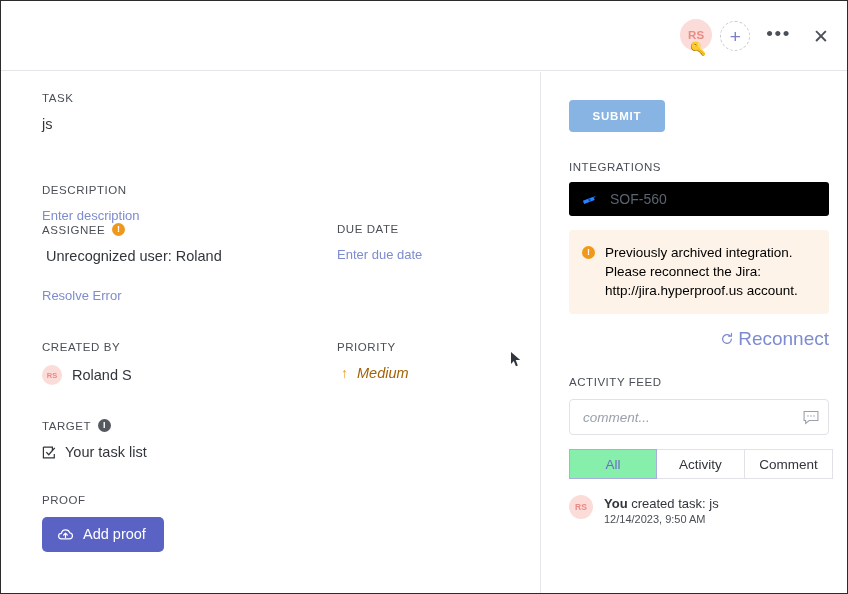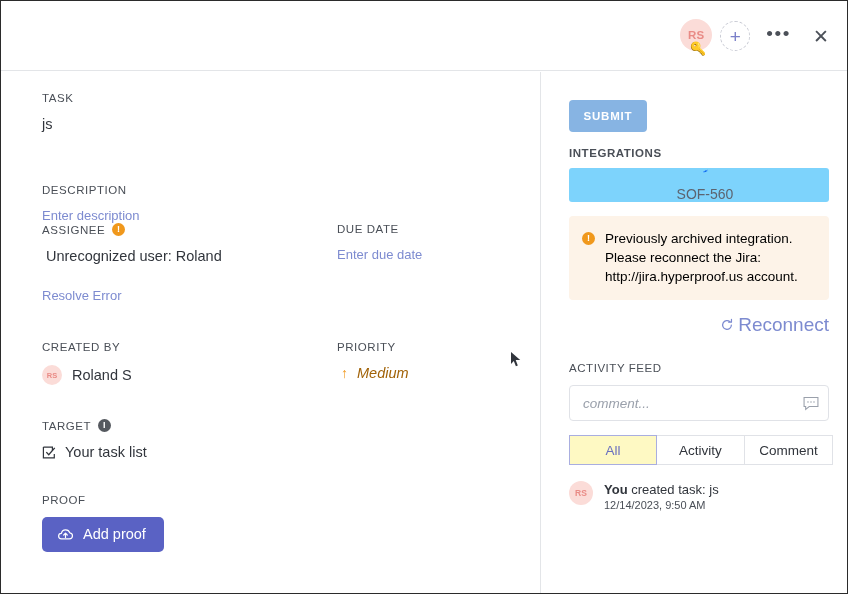--- a/index.html
+++ b/index.html
@@ -134,34 +134,33 @@
     display: inline-flex; align-items: center; gap: 9px;
     background: #5a62c4; color: #fff;
     font-size: 14.5px;
     padding: 9px 18px 10px 15px;
     border-radius: 5px; border: none;
     cursor: pointer;
   }
 
   
   .submit-btn {
-    width: 78px; height: 32px;
+    width: 96px; height: 32px;
     background: #87b4e3; color: #fff;
     font-size: 11.5px; font-weight: 700; letter-spacing: .8px;
     border: none; border-radius: 4px;
     cursor: pointer;
   }
   .integration-row {
     margin-top: 9px;
     height: 34px;
-    background: #7dd3fc;
+    background: #000000;
     border-radius: 3px;
     display: flex; align-items: center; gap: 12px;
     padding-left: 12px;
-    flex-direction: column;
   }
   .integration-key { font-size: 14px; color: #5c6470; }
 
   .warn-box {
     margin-top: 14px;
     background: #fdf3e8;
     border-radius: 4px;
     padding: 13px 14px 14px 13px;
     display: flex; gap: 10px;
   }
@@ -199,21 +198,21 @@
     height: 30px; min-width: 88px;
     border: 1px solid #e0e2e7;
     background: #fff; color: #31353c;
     font-family: "Liberation Sans", sans-serif;
     font-size: 13.5px;
     cursor: pointer;
     display: flex; align-items: center; justify-content: center;
   }
   .tab + .tab { border-left: none; }
   .tab.active {
-    background: #fef9c3; color: #6a70c0;
+    background: #86efac; color: #6a70c0;
     border-color: #a9aee0;
   }
 
   .feed-item {
     margin-top: 16px;
     display: flex; gap: 11px;
   }
   .feed-main { padding-top: 1px; }
   .feed-line { font-size: 13px; color: #31353c; }
   .feed-line b { font-weight: 700; }
@@ -305,21 +304,21 @@
           <path d="M10 11.4V6.6M7.9 8.6L10 6.4l2.1 2.2" fill="none" stroke="#ffffff" stroke-width="1.4" stroke-linecap="round" stroke-linejoin="round"></path>
         </svg>
         <span>Add proof</span>
       </button>
     </div>
 
     <div class="right-pane">
 
       <button class="submit-btn">SUBMIT</button>
 
-      <div class="flabel" style="margin-top:15px;font-weight:bold;">INTEGRATIONS</div>
+      <div class="flabel" style="margin-top:29px;">INTEGRATIONS</div>
 
       <div class="integration-row">
         <svg width="17" height="17" viewBox="0 0 18 18">
           <path d="M2 10.2l5.6-2.1 1.3 3.6-5.6 2.1z" fill="#2684ff"></path>
           <path d="M7.6 8.1l5.6-2.1 1.3 3.6-5.6 2.1z" fill="#2684ff"></path>
           <path d="M13.2 6l2.3-.9-.9 2.4z" fill="#0052cc"></path>
           <path d="M7.6 8.1l1.3 3.6 1.9-.7-1.3-3.6z" fill="#0052cc"></path>
         </svg>
         <span class="integration-key">SOF-560</span>
       </div>

